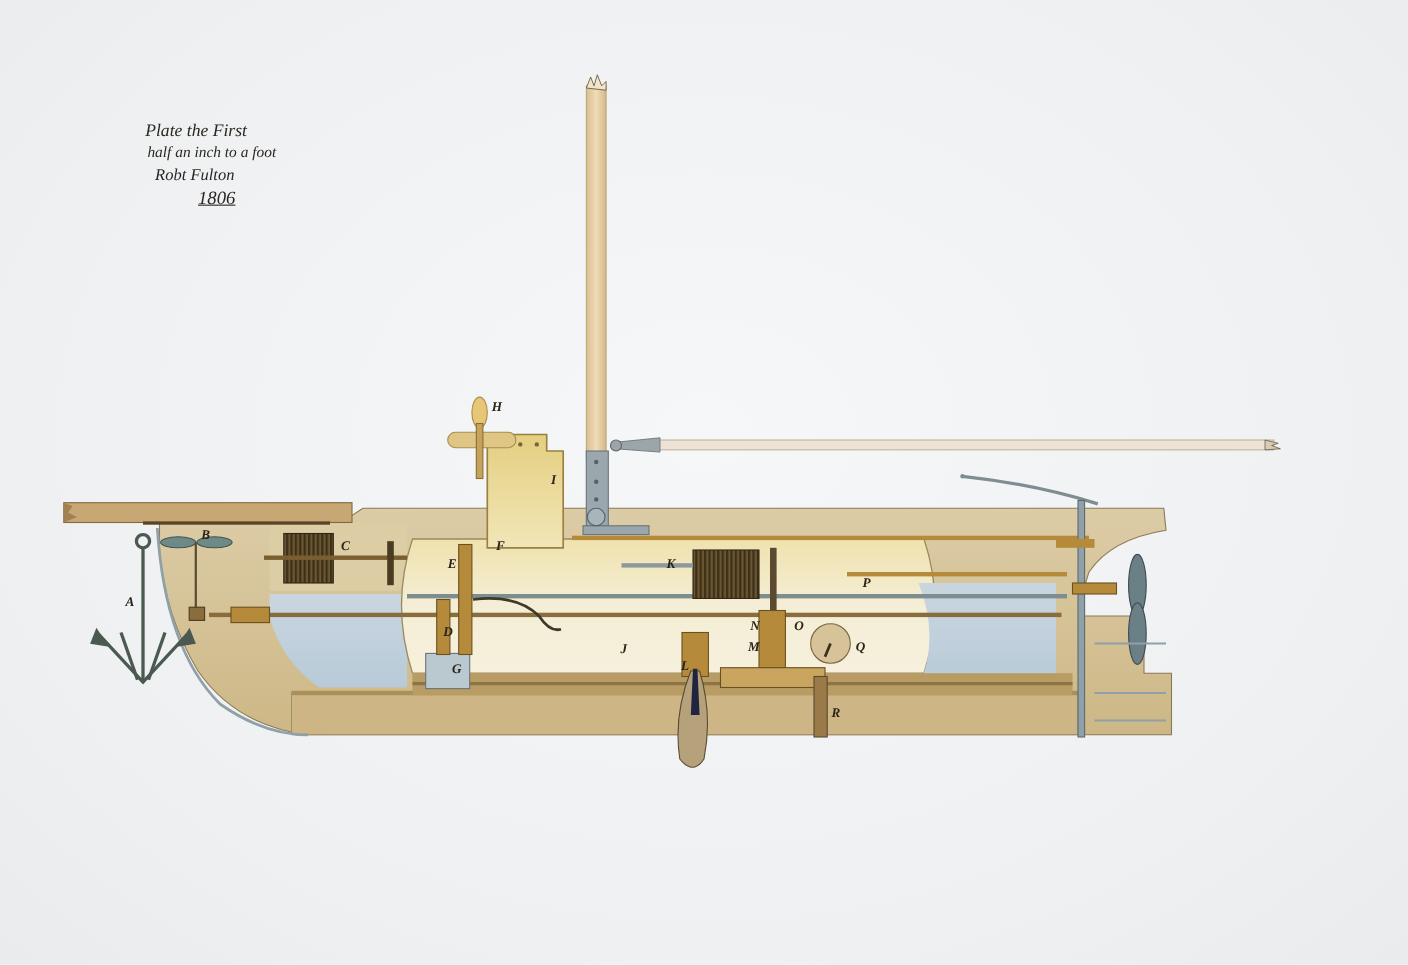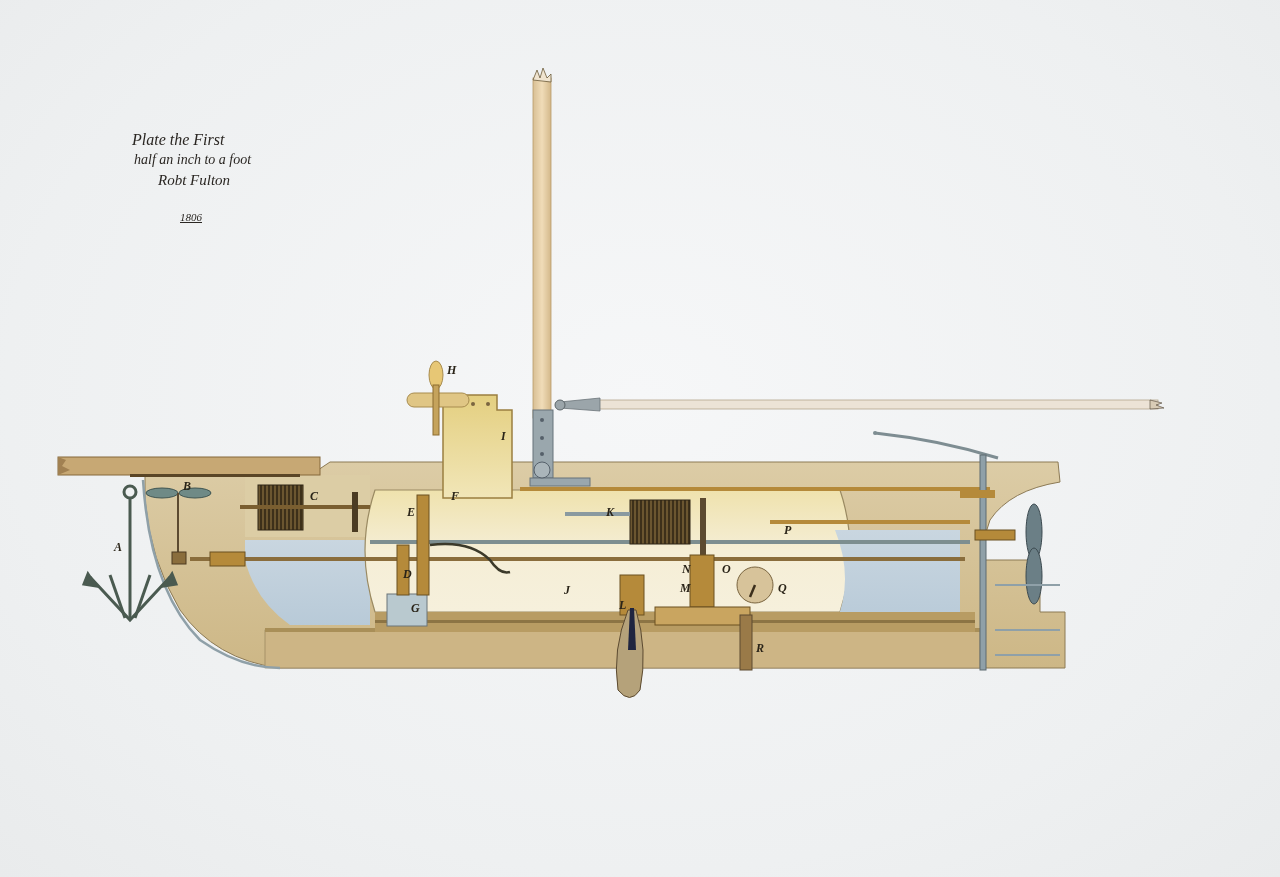--- a/index.html
+++ b/index.html
@@ -7,28 +7,28 @@
     width: 1280px; height: 877px; overflow: hidden;
     background: #f1f3f4;
     font-family: "Liberation Serif", serif;
     position: relative;
   }
   .paper {
     position: absolute; left: 0; top: 0; width: 1280px; height: 877px;
     background: radial-gradient(ellipse at 50% 45%, #f6f7f8 0%, #eef0f1 70%, #e9ebec 100%);
   }
   .inscription {
-    position: absolute; left: 118px; top: 130px; width: 190px;
+    position: absolute; left: 118px; top: 110px; width: 190px;
     font-family: "Liberation Serif", serif; font-style: italic;
     color: #2a2622; font-size: 15px; line-height: 20px;
   }
   .inscription .l1 { margin-left: 14px; font-size: 16px; }
   .inscription .l2 { margin-left: 16px; font-size: 14px; }
-  .inscription .l3 { margin-left: 40px; font-size: 15px; }
-  .inscription .l4 { margin-left: 62px; font-size: 11px; text-decoration: underline; text-decoration-thickness: 1px; margin-top: 17px; }
+  .inscription .l3 { margin-left: 23px; font-size: 15px; }
+  .inscription .l4 { margin-left: 62px; font-size: 17px; text-decoration: underline; text-decoration-thickness: 1px; }
   svg.drawing { position: absolute; left: 0; top: 0; }
   .lbl { font-family: "Liberation Serif", serif; font-style: italic; font-weight: bold; font-size: 12px; fill: #2a2418; }
 </style>
 </head>
 <body>
 
 <div class="paper"></div>
 
 <div class="inscription">
   <div class="l1">Plate the First</div>

